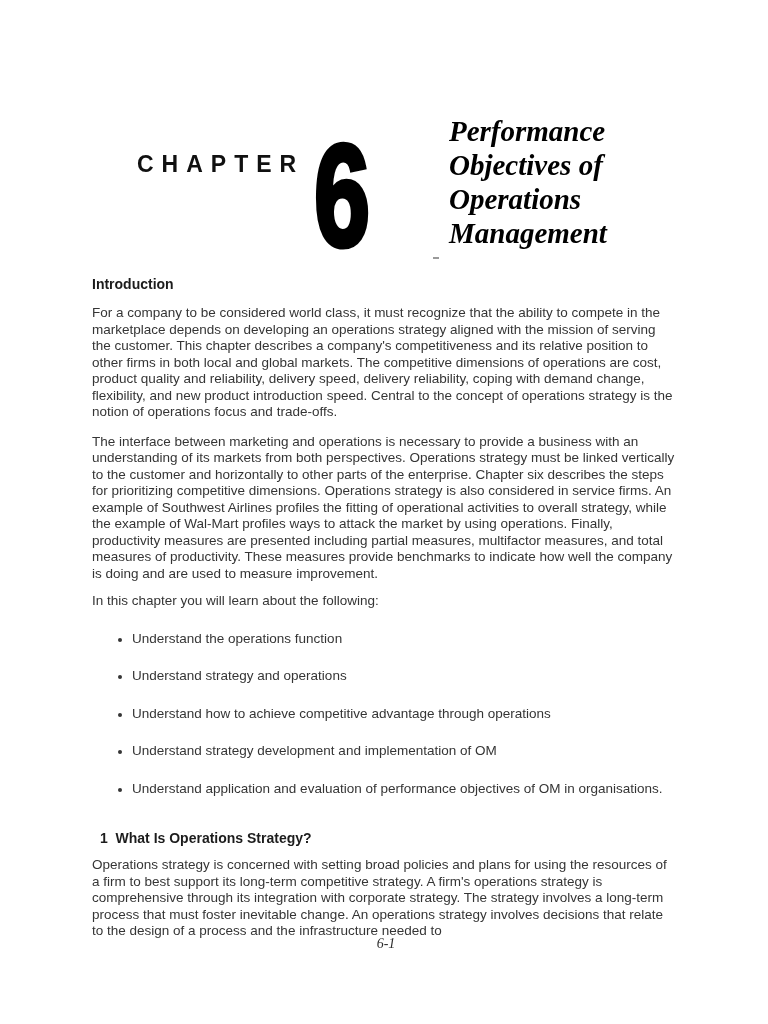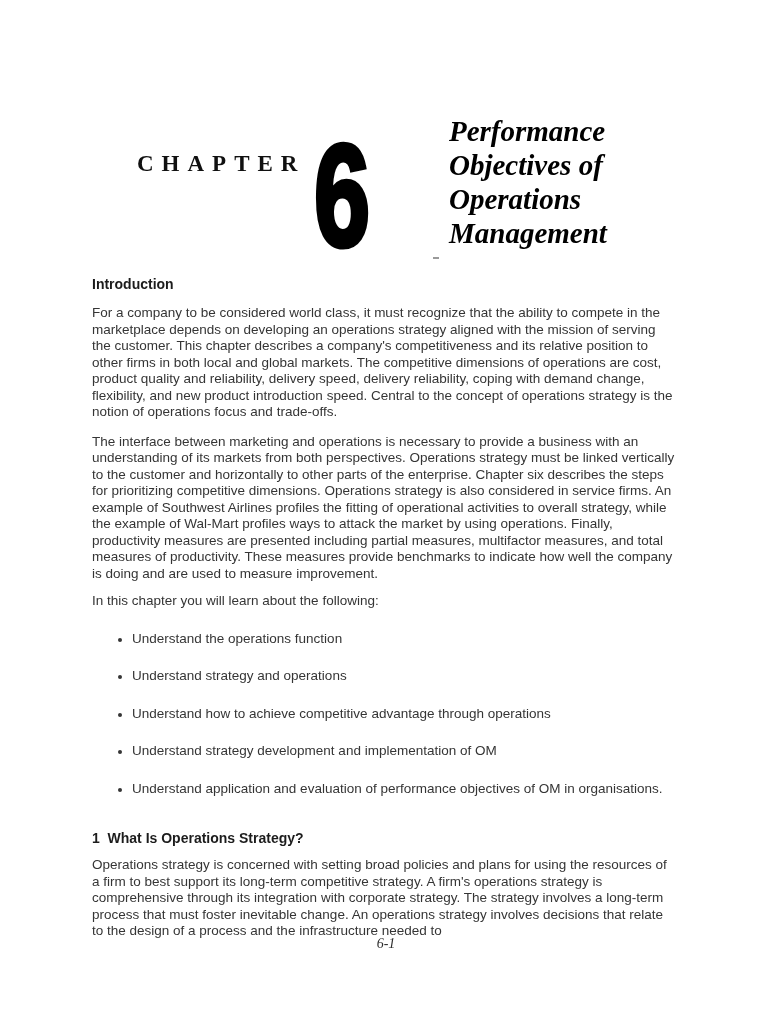--- a/index.html
+++ b/index.html
@@ -2,21 +2,21 @@
 <html><head>
 <meta charset="utf-8">
 <style>
   html,body { margin:0; padding:0; background:#ffffff; }
   .page {
     position:relative; width:768px; height:1024px; background:#ffffff;
     overflow:hidden; font-family:"Liberation Sans", sans-serif;
   }
   .chapter-label {
     position:absolute; left:137px; top:151px;
-    font-family:Liberation Serif, serif; font-weight:bold;
+    font-family:Liberation Sans, sans-serif; font-weight:bold;
     font-size:23px; letter-spacing:8px; color:#101010;text-align:center;
   }
   .chapter-number {
     position:absolute; left:314px; top:125px;
     font-family:"Liberation Sans", sans-serif; font-weight:bold;
     font-size:144px; line-height:1; color:#000;
     -webkit-text-stroke:5px #000;
     transform:scaleX(0.70); transform-origin:left top;
   }
   .chapter-title {
@@ -38,21 +38,21 @@
   }
   .content p { margin:0 0 13px 0; }
   .content p.para2 { margin-bottom:11px; }
   .content h2.obj-heading { margin-bottom:8px; }
   .content p.lead { margin-bottom:17px; }
   .content ul {
     margin:0; padding:0 0 0 40px; list-style:disc;
   }
   .content ul li { line-height:17.5px;margin-top:20px; }
   .content ul li::marker { color:#353535; font-size:12px; }
-  .content h2.section-heading { margin:33px 0 10px 0; white-space:pre-wrap; }
+  .content h2.section-heading { margin:33px 0 10px 8px; white-space:pre-wrap; }
   .content p.last { margin-bottom:17px; }
   .footer {
     position:absolute; left:4px; right:0; top:936px; text-align:center;
     font-family:"Liberation Serif", serif; font-style:italic;
     font-size:14px; color:#2e2e2e;
   }
 </style>
 </head>
 <body>
 

